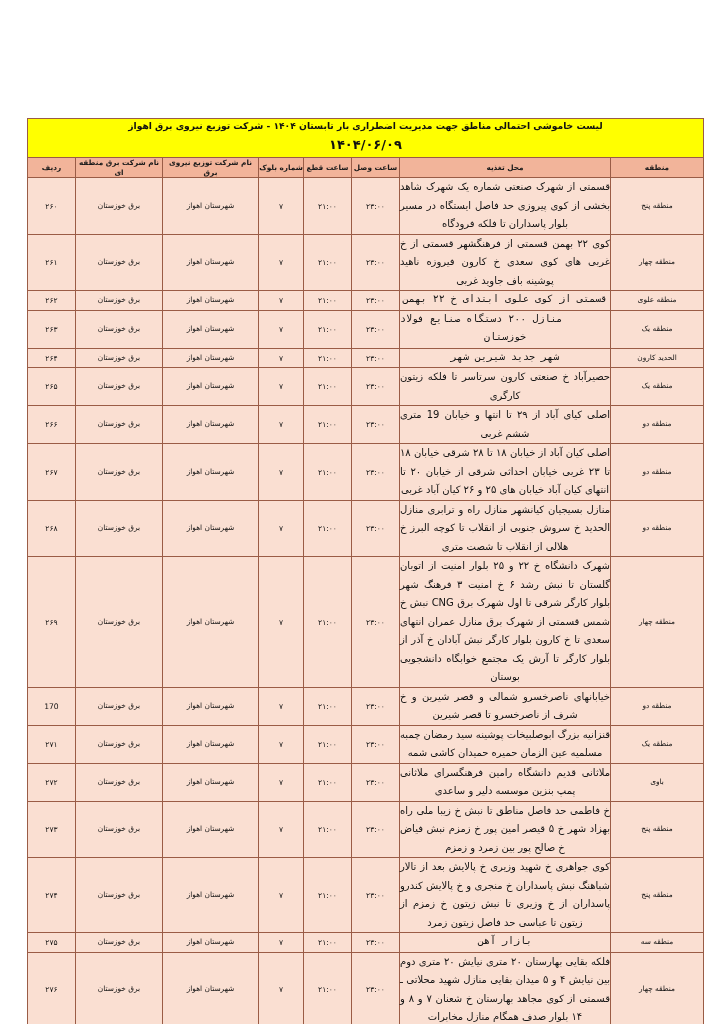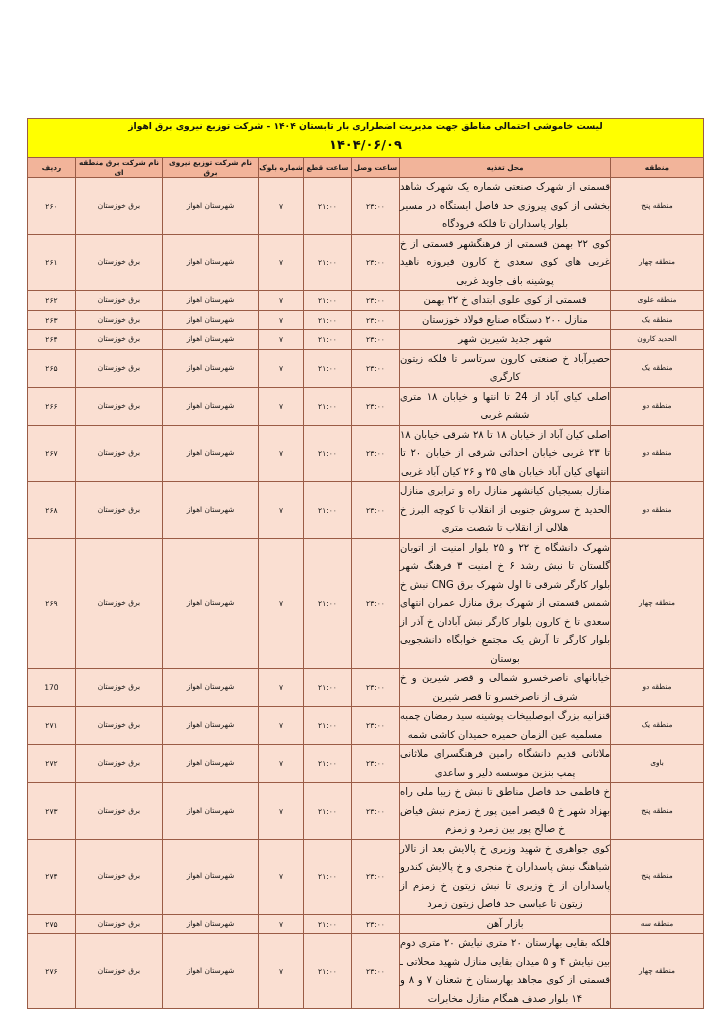--- a/index.html
+++ b/index.html
@@ -78,22 +78,23 @@
     line-height: 1.75;
   }
   td.cell-feed {
     text-align: justify;
     text-align-last: center;
     padding: 4px 7px;
     line-height: 1.85;
     font-size: 10px;
   }
   td.cell-feed.single {
-    text-align: right;
+    text-align: left;
     text-align-last: center;
+    font-family: Liberation Mono, monospace;
   }
   td.cell-num,
   td.cell-block,
   td.cell-off,
   td.cell-on {
     font-size: 7.6px;
   }
   .col-region   { width: 93px; }
   .col-feed     { width: 211px; }
   .col-on       { width: 48px; }
@@ -193,21 +194,21 @@
             <td class="cell-feed">حصیرآباد خ صنعتی کارون سرتاسر تا فلکه زیتون کارگری</td>
             <td class="cell-on">۲۳:۰۰</td>
             <td class="cell-off">۲۱:۰۰</td>
             <td class="cell-block">۷</td>
             <td class="cell-dist">شهرستان اهواز</td>
             <td class="cell-regional">برق خوزستان</td>
             <td class="cell-num">۲۶۵</td>
           </tr>
           <tr>
             <td class="cell-region">منطقه دو</td>
-            <td class="cell-feed">اصلی کیای آباد از 24 تا انتها و خیابان ۱۸ متری ششم غربی</td>
+            <td class="cell-feed">اصلی کیای آباد از ۲۹ تا انتها و خیابان 19 متری ششم غربی</td>
             <td class="cell-on">۲۳:۰۰</td>
             <td class="cell-off">۲۱:۰۰</td>
             <td class="cell-block">۷</td>
             <td class="cell-dist">شهرستان اهواز</td>
             <td class="cell-regional">برق خوزستان</td>
             <td class="cell-num">۲۶۶</td>
           </tr>
           <tr>
             <td class="cell-region">منطقه دو</td>
             <td class="cell-feed">اصلی کیان آباد از خیابان ۱۸ تا ۲۸ شرقی    خیابان ۱۸ تا ۲۳ غربی    خیابان احداثی شرقی از خیابان ۲۰ تا انتهای کیان آباد    خیابان های ۲۵ و ۲۶ کیان آباد غربی</td>

